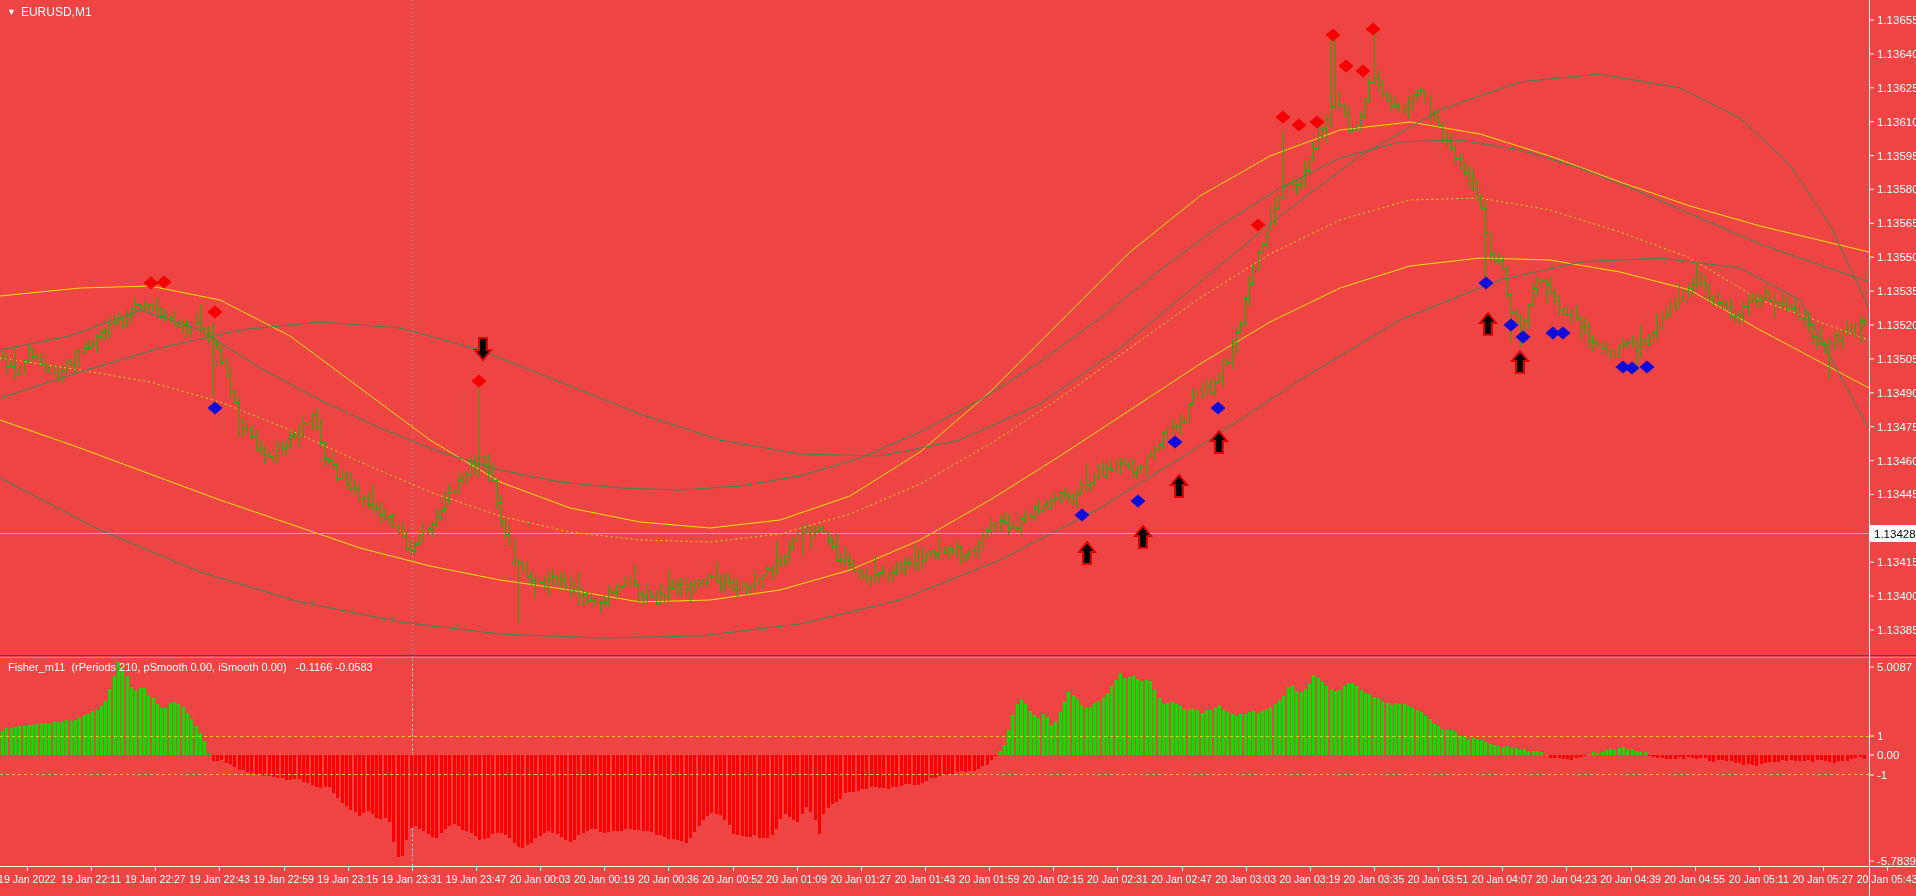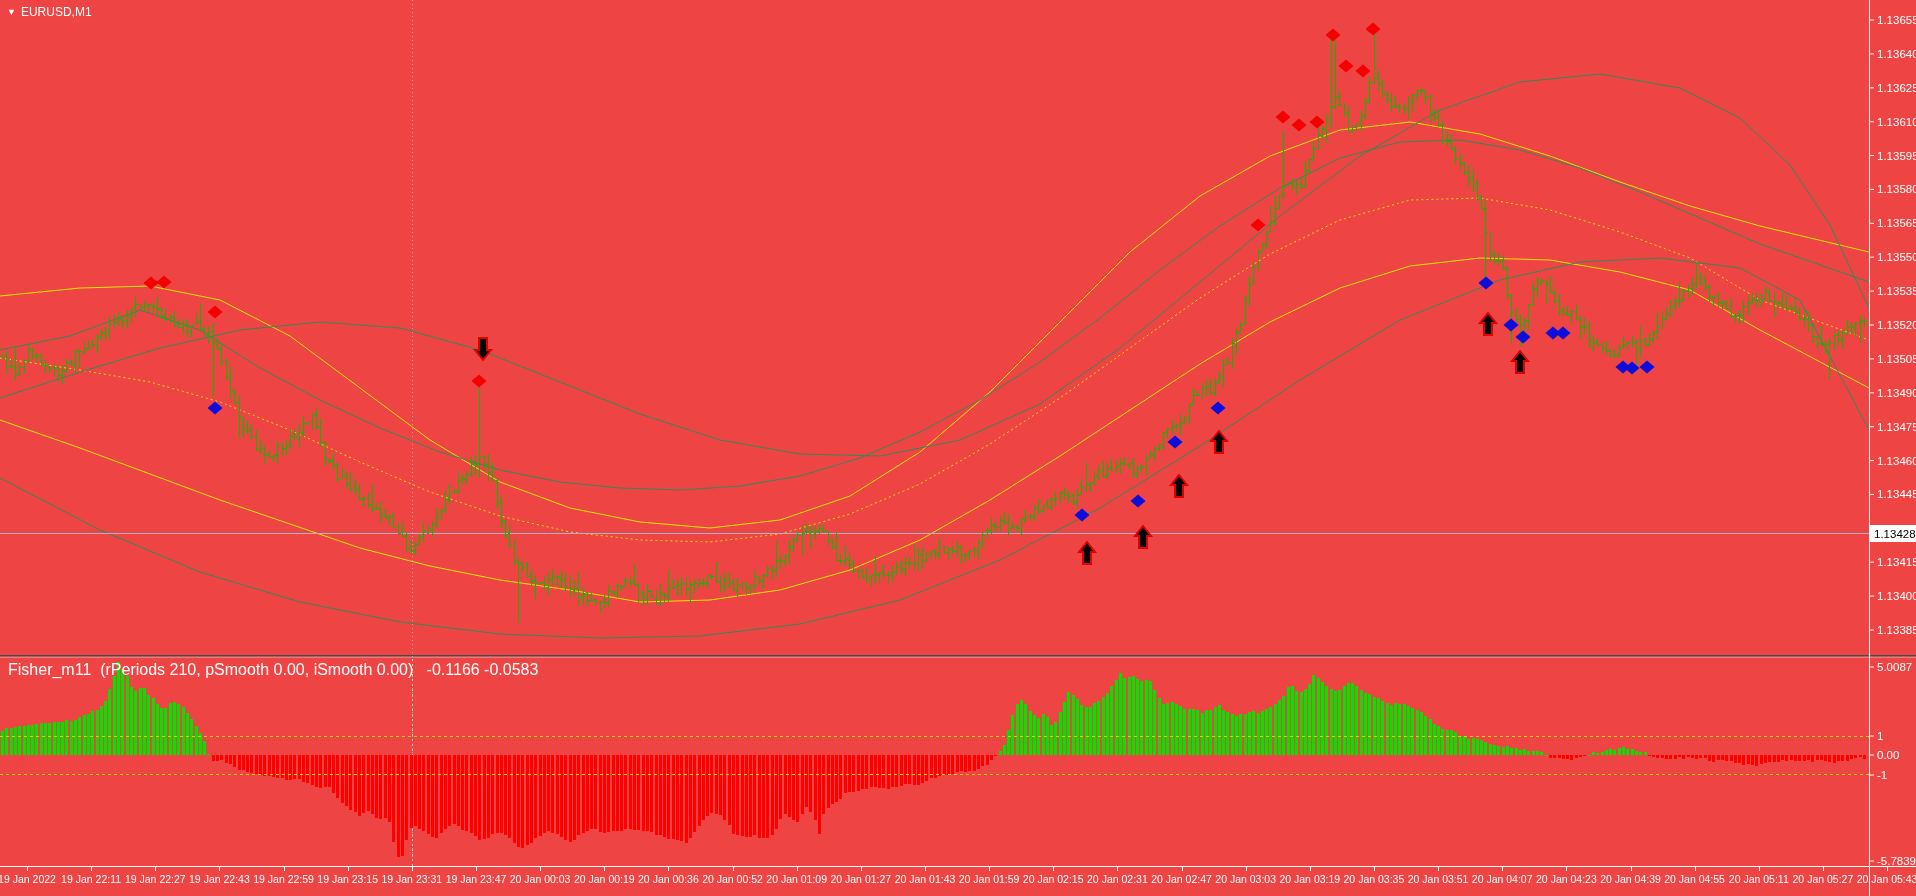--- a/index.html
+++ b/index.html
@@ -1,21 +1,21 @@
 <!DOCTYPE html>
 <html><head>
 <meta charset="utf-8">
 <style>
   html,body{margin:0;padding:0;background:#000;}
   .screen{position:relative;width:1916px;height:896px;background:#ef4444;overflow:hidden;
           font-family:"Liberation Sans",sans-serif;}
   .symbol-label{position:absolute;left:7px;top:5px;color:#fff;font-size:12px;z-index:5;
                 display:flex;align-items:center;gap:5px;}
   .symbol-label .tri{font-size:9px;line-height:12px;}
-  .indicator-label{position:absolute;left:8px;top:661px;color:#fff;font-size:16px;z-index:5;white-space:pre;}
+  .indicator-label{position:absolute;left:8px;top:661px;color:#fff;font-size:11px;z-index:5;white-space:pre;}
   svg{position:absolute;left:0;top:0;}
   text{font-family:"Liberation Sans",sans-serif;}
 </style>
 </head>
 <body>
 
 <div class="screen">
   <svg id="chart-svg" width="1916" height="896">
       <g>
         <line x1="412.5" y1="0" x2="412.5" y2="866" stroke="#ABABAB" stroke-width="1" stroke-dasharray="1,3"></line>

